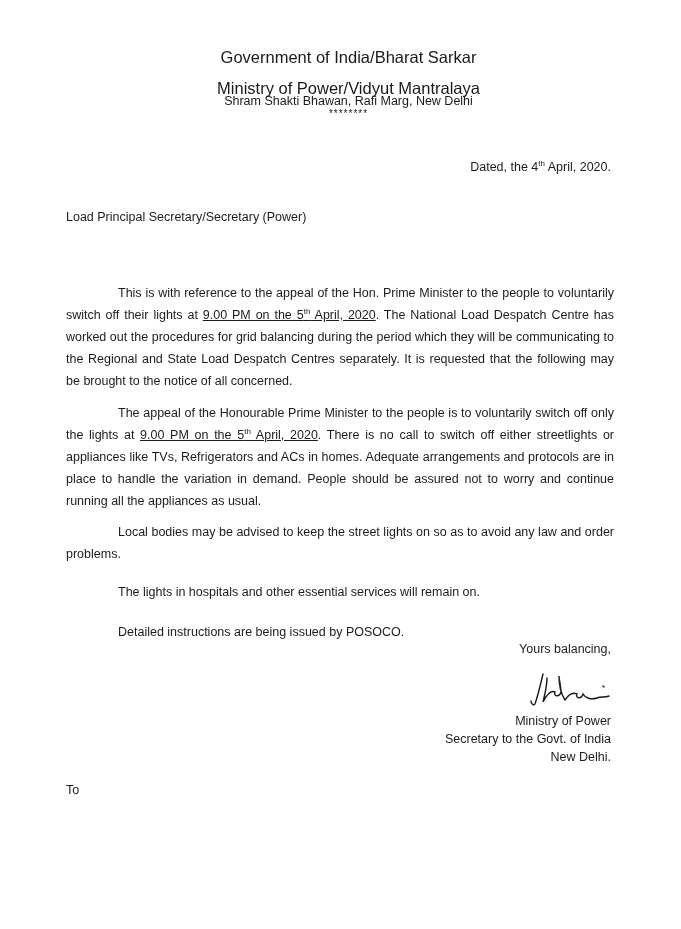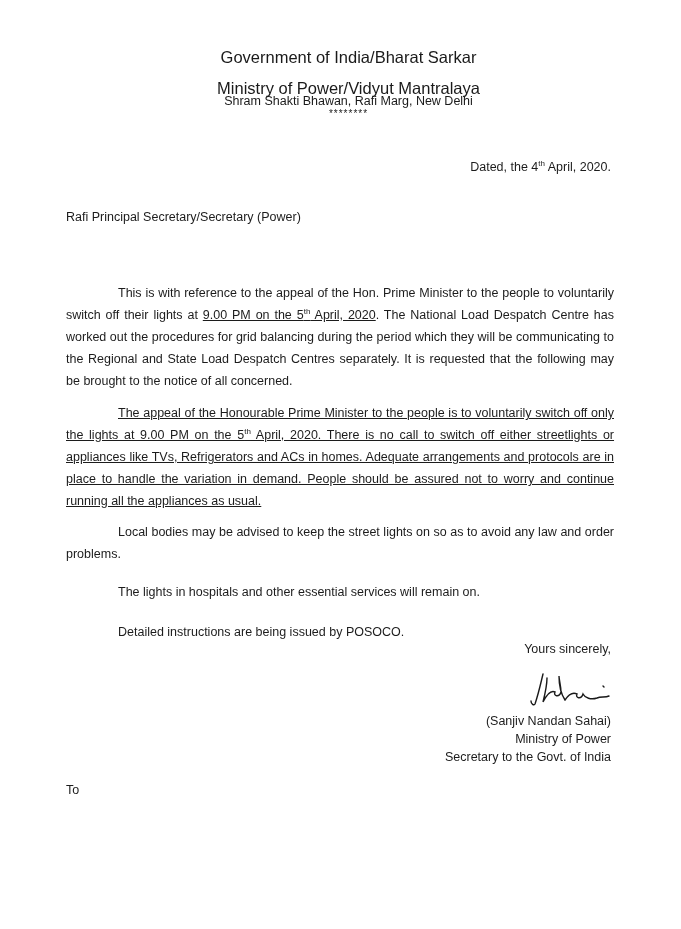--- a/index.html
+++ b/index.html
@@ -12,21 +12,21 @@
   .hdr { left: 8px; width: 681px; text-align: center; color: #1a1a1a; }
   .h1 { top: 48px; font-size: 16.5px; }
   .h2 { top: 70px; font-size: 16.5px; margin-top: 9px; }
   .h3 { top: 94px; font-size: 12.5px; }
   .h4 { top: 108px; font-size: 10px; letter-spacing: 1px; }
   .dated { top: 160px; right: 70px; font-size: 12.5px; margin-left: 28px; }
   .salut { top: 210px; left: 66px; font-size: 12.5px; }
   .para { left: 66px; width: 548px; font-size: 12.5px; line-height: 22px; text-align: justify; margin-top: 24px; }
   .para .ind { display: inline-block; width: 52px; }
   .p1 { top: 258px; }
-  .p2 { top: 378px; text-decoration: underline; }
+  .p2 { top: 378px; }
   .p3 { top: 497px; }
   .p4 { top: 557px; }
   .p5 { top: 597px; }
   .u { text-decoration: underline; }
   sup { font-size: 8px; line-height: 0; }
   .sign { right: 70px; text-align: right; font-size: 12.5px; line-height: 18px; }
   .closing { top: 640px; }
   .sigimg { top: 668px; right: 66px; width: 90px; height: 42px; }
   .signame { top: 712px; }
   .to { top: 781px; left: 66px; font-size: 12.5px; line-height: 18px; text-align: center; }
@@ -34,37 +34,37 @@
 </head>
 <body>
 
 <div class="abs hdr h1">Government of India/Bharat Sarkar</div>
 <div class="abs hdr h2">Ministry of Power/Vidyut Mantralaya</div>
 <div class="abs hdr h3">Shram Shakti Bhawan, Rafi Marg, New Delhi</div>
 <div class="abs hdr h4">********</div>
 
 <div class="abs dated"><span>Dated, the 4</span><sup>th</sup><span> April, 2020.</span></div>
 
-<div class="abs salut">Rafi Principal Secretary/Secretary (Power)</div>
+<div class="abs salut">Load Principal Secretary/Secretary (Power)</div>
 
 <div class="abs para p1"><span class="ind"></span><span>This is with reference to the appeal of the Hon. Prime Minister to the people to voluntarily switch off their lights at </span><span class="u"><span>9.00 PM on the 5</span><sup>th</sup><span> April, 2020</span></span><span>.  The National Load Despatch Centre has worked out the procedures for grid balancing during the period which they will be communicating to the Regional and State Load Despatch Centres separately.  It is requested that the following may be brought to the notice of all concerned.</span></div>
 
 <div class="abs para p2"><span class="ind"></span><span>The appeal of the Honourable Prime Minister to the people is to voluntarily switch off only the lights at </span><span class="u"><span>9.00 PM on the 5</span><sup>th</sup><span> April, 2020</span></span><span>.  There is no call to switch off either streetlights or appliances like TVs, Refrigerators and ACs in homes.  Adequate arrangements and protocols are in place to handle the variation in demand.  People should be assured not to worry and continue running all the appliances as usual.</span></div>
 
 <div class="abs para p3"><span class="ind"></span><span>Local bodies may be advised to keep the street lights on so as to avoid any law and order problems.</span></div>
 <div class="abs para p4"><span class="ind"></span><span>The lights in hospitals and other essential services will remain on.</span></div>
 <div class="abs para p5"><span class="ind"></span><span>Detailed instructions are being issued by POSOCO.</span></div>
 
-<div class="abs sign closing">Yours sincerely,</div>
+<div class="abs sign closing">Yours balancing,</div>
 
 <svg class="abs sigimg" viewBox="0 0 90 42">
   <path d="M18 6 C16 14,14 24,10 36 C9 38,6 36,6 33 M22 10 C22 18,20 26,18 34 C22 26,26 22,30 24 C28 28,34 30,36 24 C36 18,34 12,34 8 C34 16,36 26,40 32 C44 26,48 24,52 26 C50 30,56 32,58 26 C60 30,66 32,72 30 C76 28,80 30,84 28 M78 18 l1 1" fill="none" stroke="#1a1a1a" stroke-width="1.4" stroke-linecap="round"></path>
 </svg>
 
 <div class="abs sign signame">
-  <div>(Sanjiv Nandan Sahai)</div>
   <div>Ministry of Power</div>
   <div>Secretary to the Govt. of India</div>
+  <div>New Delhi.</div>
 </div>
 
 <div class="abs to">
   <div>To</div>
 </div>
 
 </body></html>

